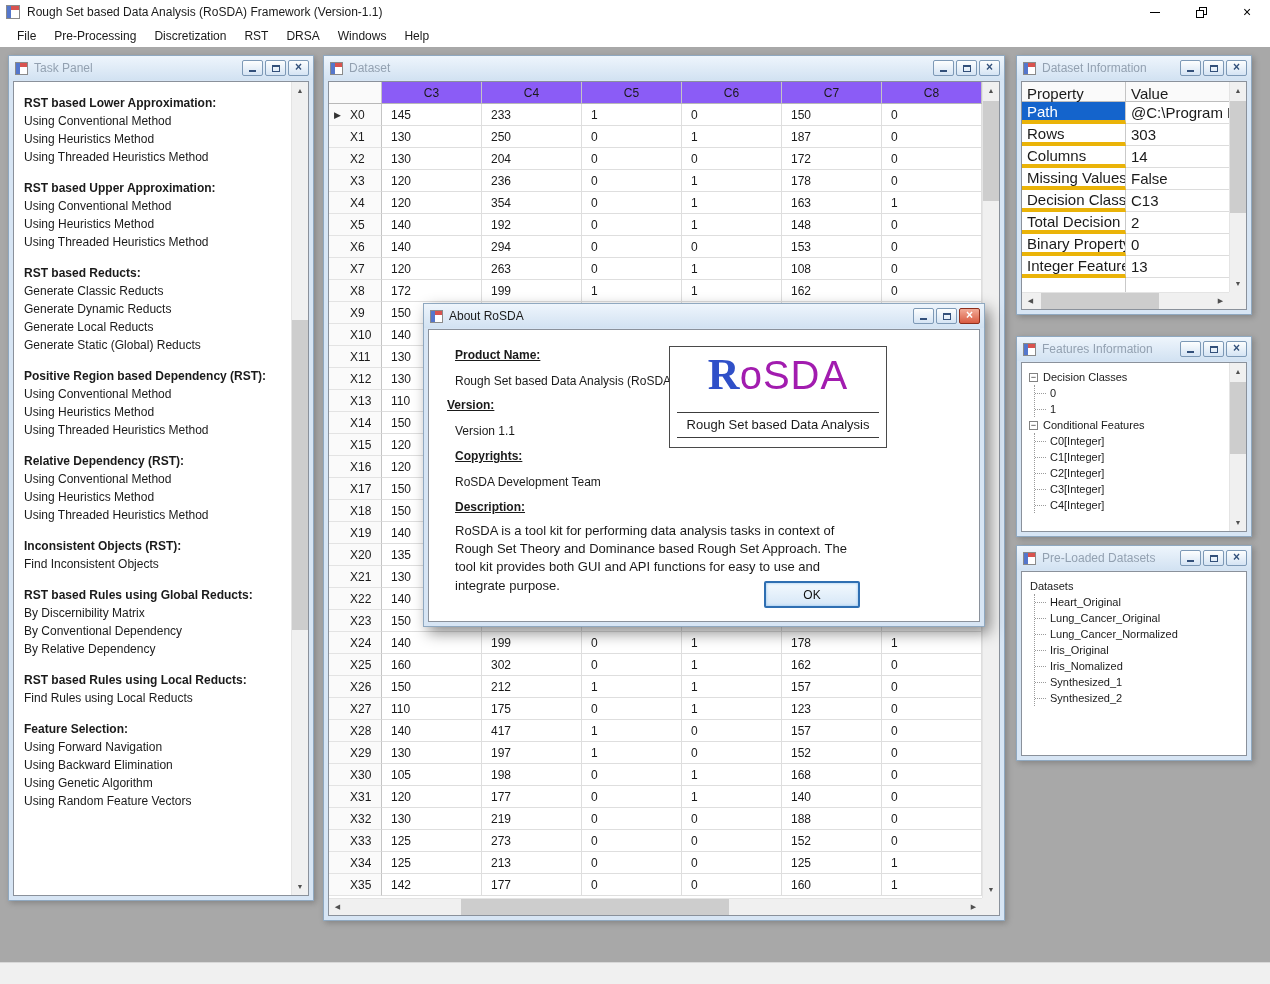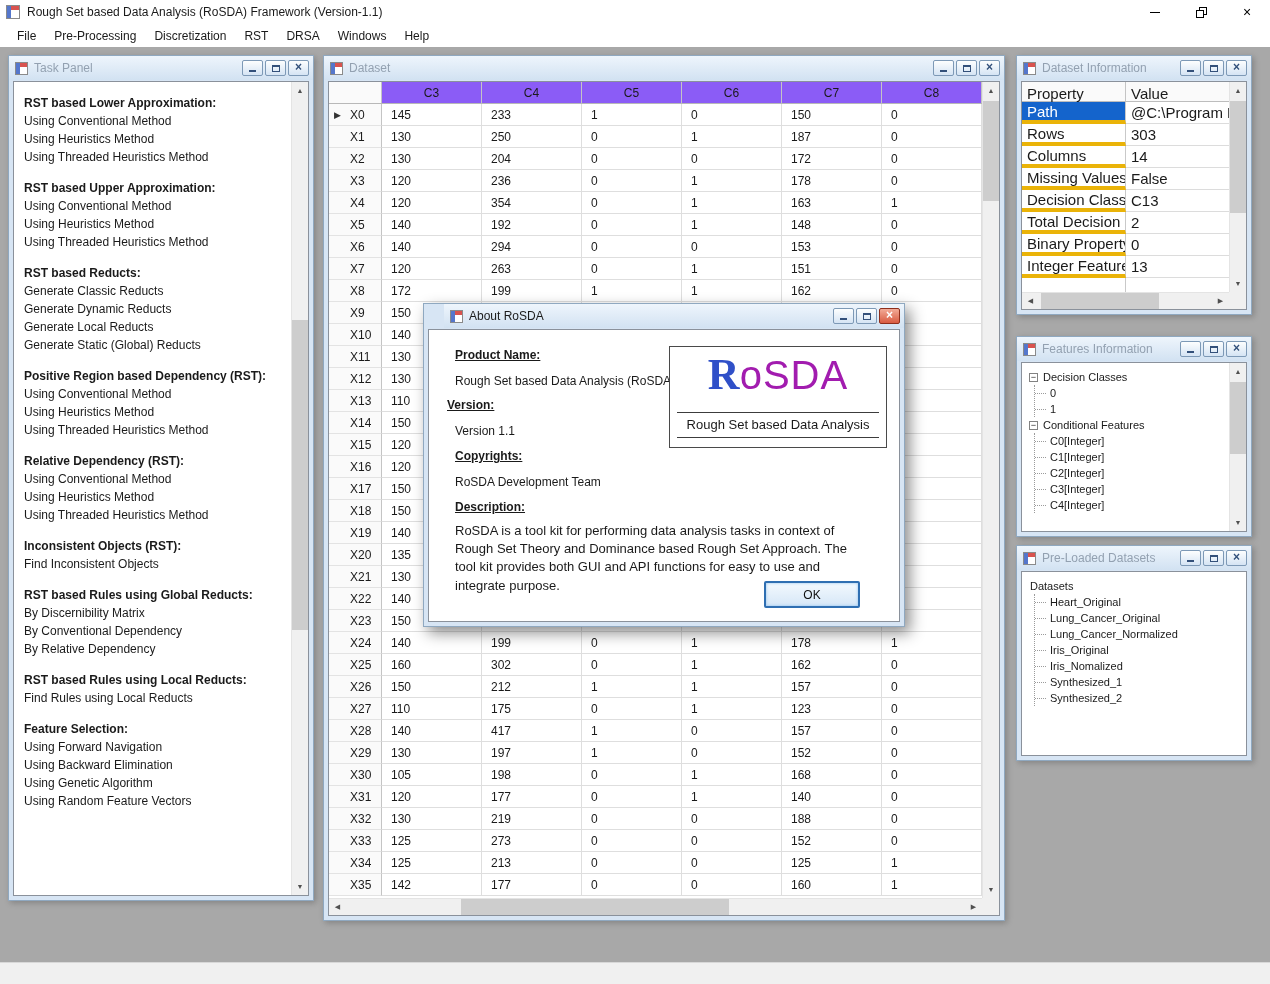--- a/index.html
+++ b/index.html
@@ -324,21 +324,21 @@
                 <div class="dg-cell">0</div>
               </div>
               <div class="dg-row">
                 <div class="dg-rowhdr">
                   <span class="dg-rowlabel">X7</span>
                 </div>
                 <div class="dg-cell">120</div>
                 <div class="dg-cell">263</div>
                 <div class="dg-cell">0</div>
                 <div class="dg-cell">1</div>
-                <div class="dg-cell">151</div>
+                <div class="dg-cell">108</div>
                 <div class="dg-cell">0</div>
               </div>
               <div class="dg-row">
                 <div class="dg-rowhdr">
                   <span class="dg-rowlabel">X8</span>
                 </div>
                 <div class="dg-cell">172</div>
                 <div class="dg-cell">199</div>
                 <div class="dg-cell">1</div>
                 <div class="dg-cell">1</div>
@@ -848,21 +848,21 @@
               </div>
               <div class="tree-krow">
                 <span class="tree-dash"></span>
                 <span class="tree-klabel">Synthesized_2</span>
               </div>
             </div>
           </div>
       </div>
     </div>
 
-    <div class="cwin dialog" style="left:423px;top:256px;width:482px;height:324px;padding-left:20px;">
+    <div class="cwin dialog" style="left:423px;top:256px;width:562px;height:324px;">
       <div class="cw-title">
         <span class="cw-icon"></span>
         <span class="cw-title-text">About RoSDA</span>
         <span class="cw-btns">
           <span class="cwb">
               <span class="g-min"></span>
             </span>
           <span class="cwb">
               <span class="g-max"></span>
             </span>

